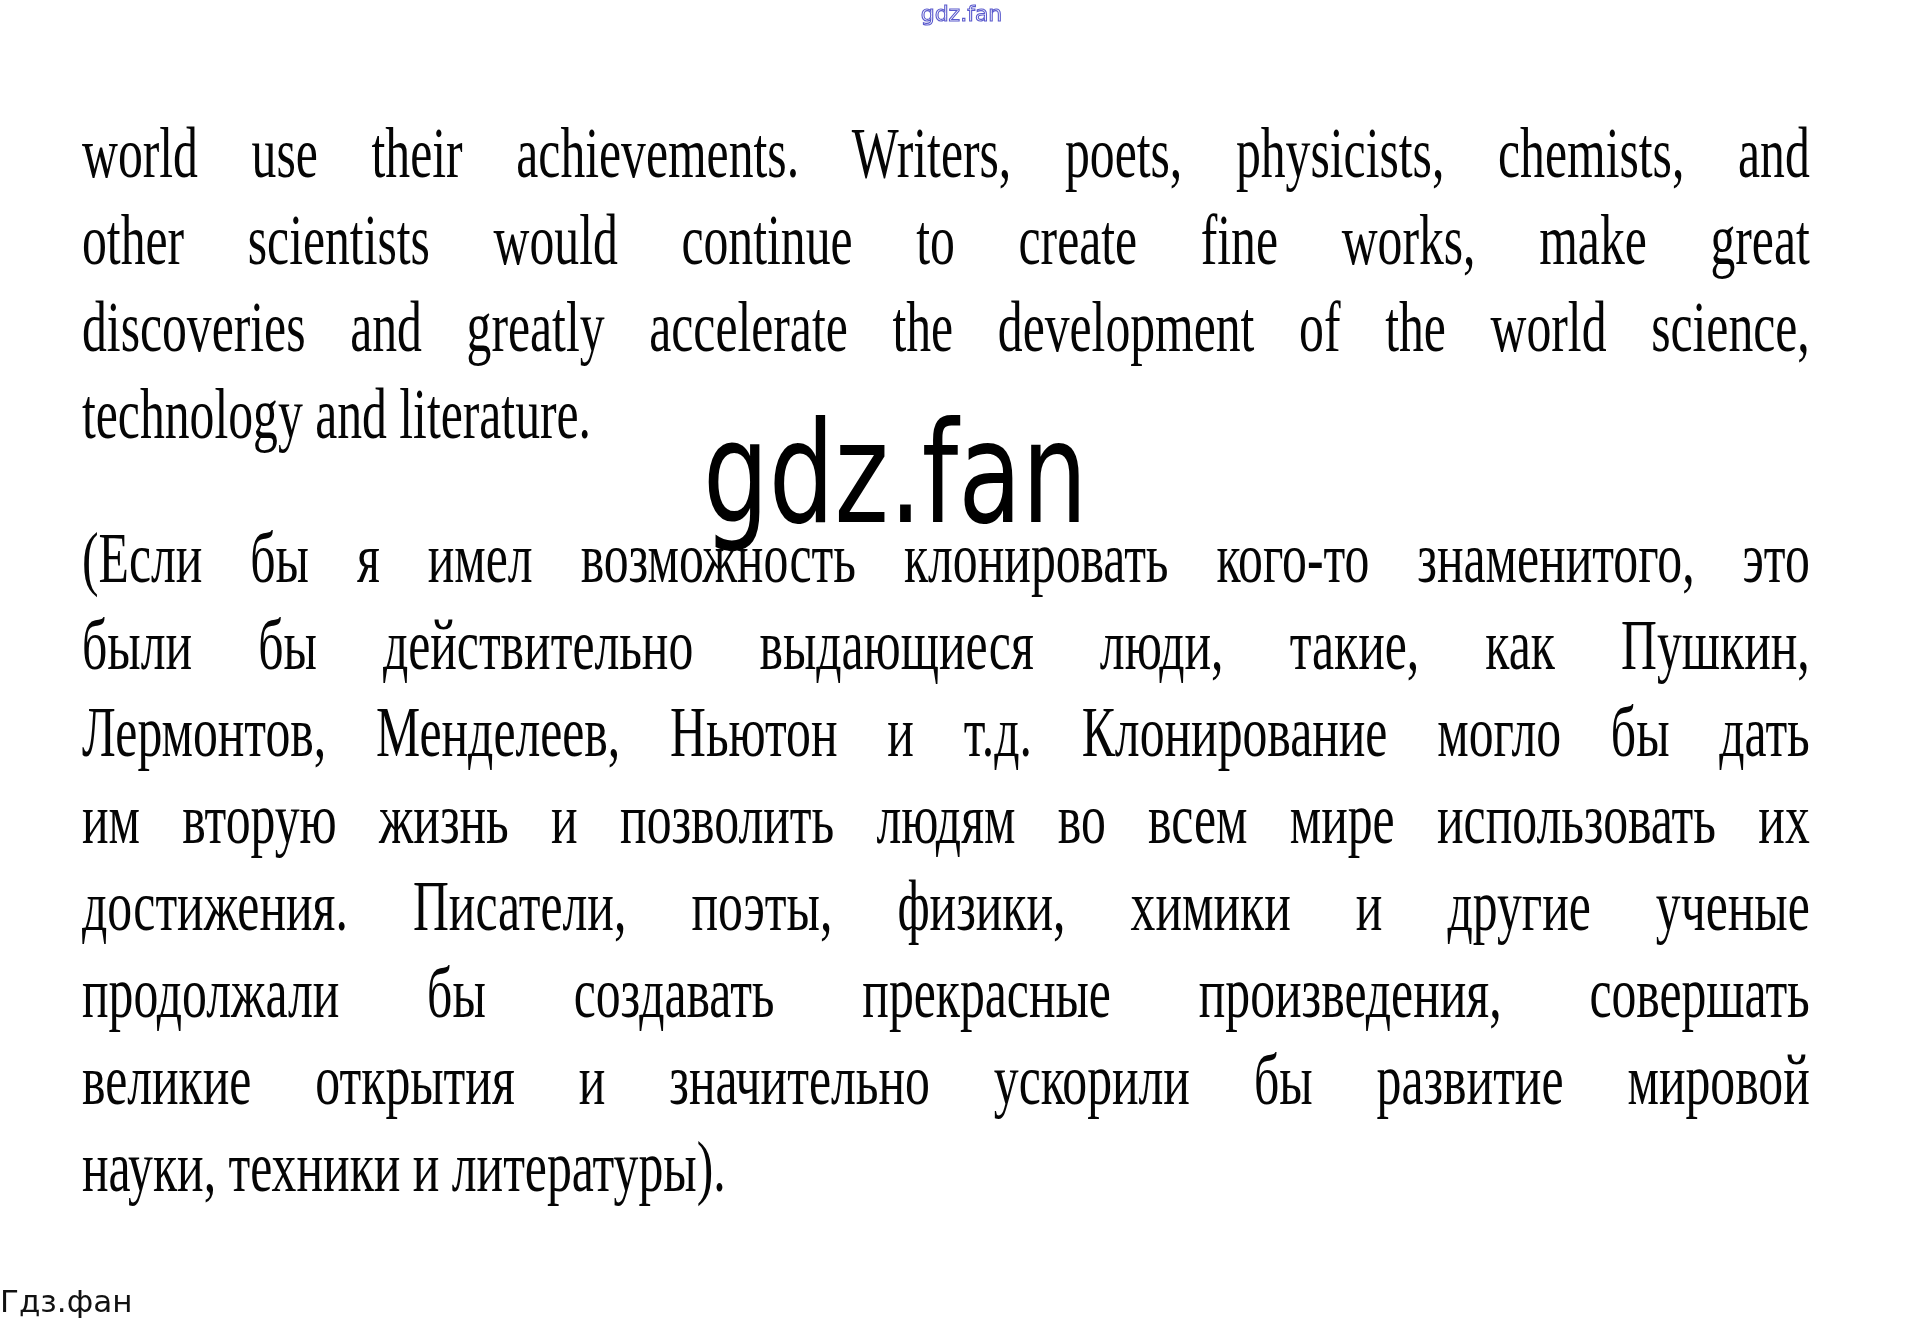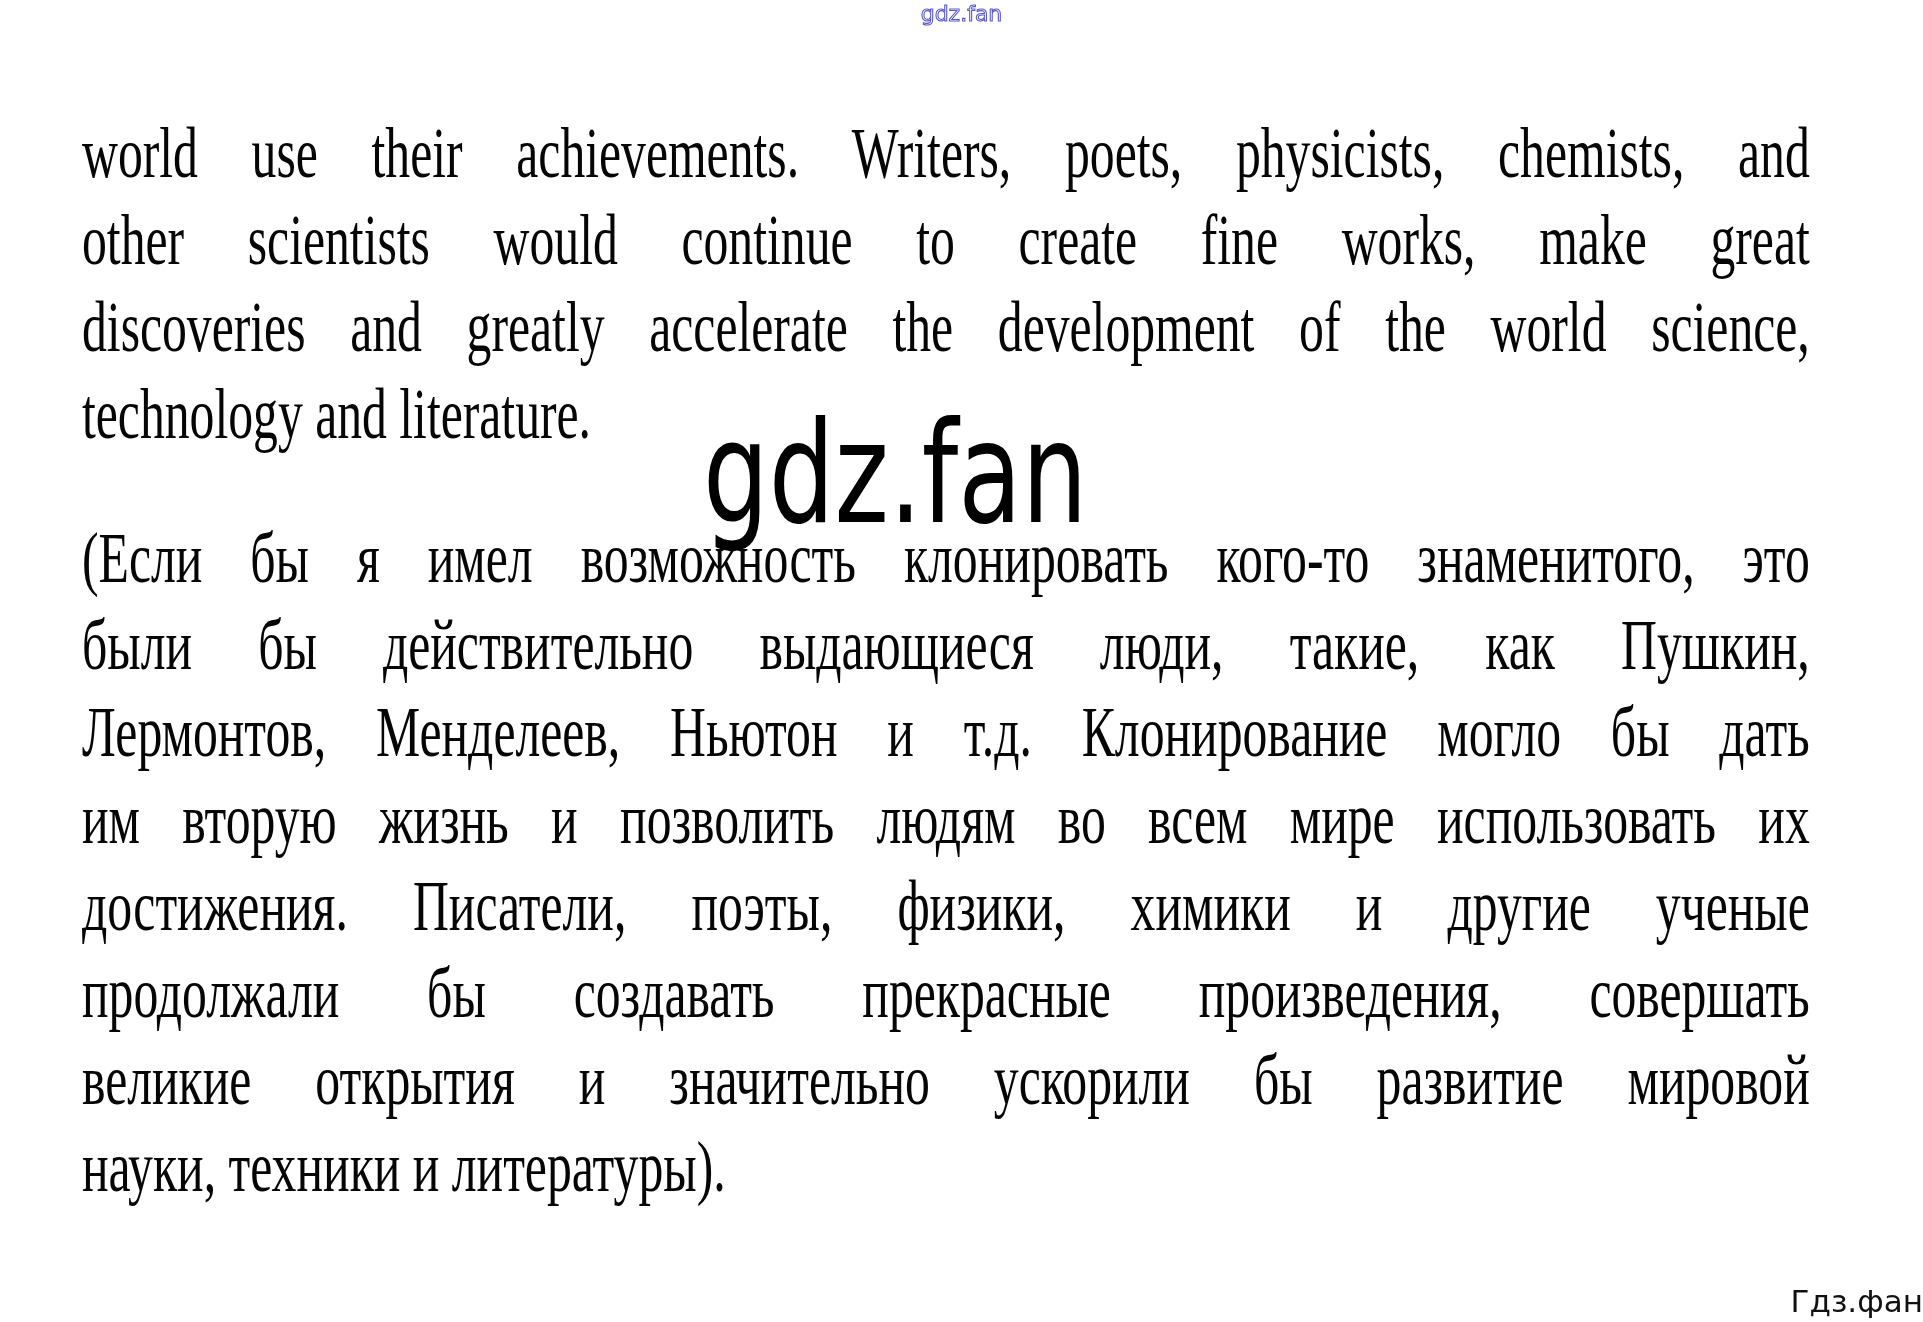--- a/index.html
+++ b/index.html
@@ -67,21 +67,21 @@
     transform-origin: 0 0;
     white-space: nowrap;
     z-index: 5;
   }
 
   .footer-brand {
     position: absolute;
     top: 1283px;
     left: 0;
     width: 100%;
-    text-align: right;
+    text-align: left;
     font-family: "DejaVu Sans", sans-serif;
     font-size: 31px;
     line-height: 36px;
     color: #111111;
   }
 </style>
 </head>
 <body>
 
 <div class="top-watermark">gdz.fan</div>

